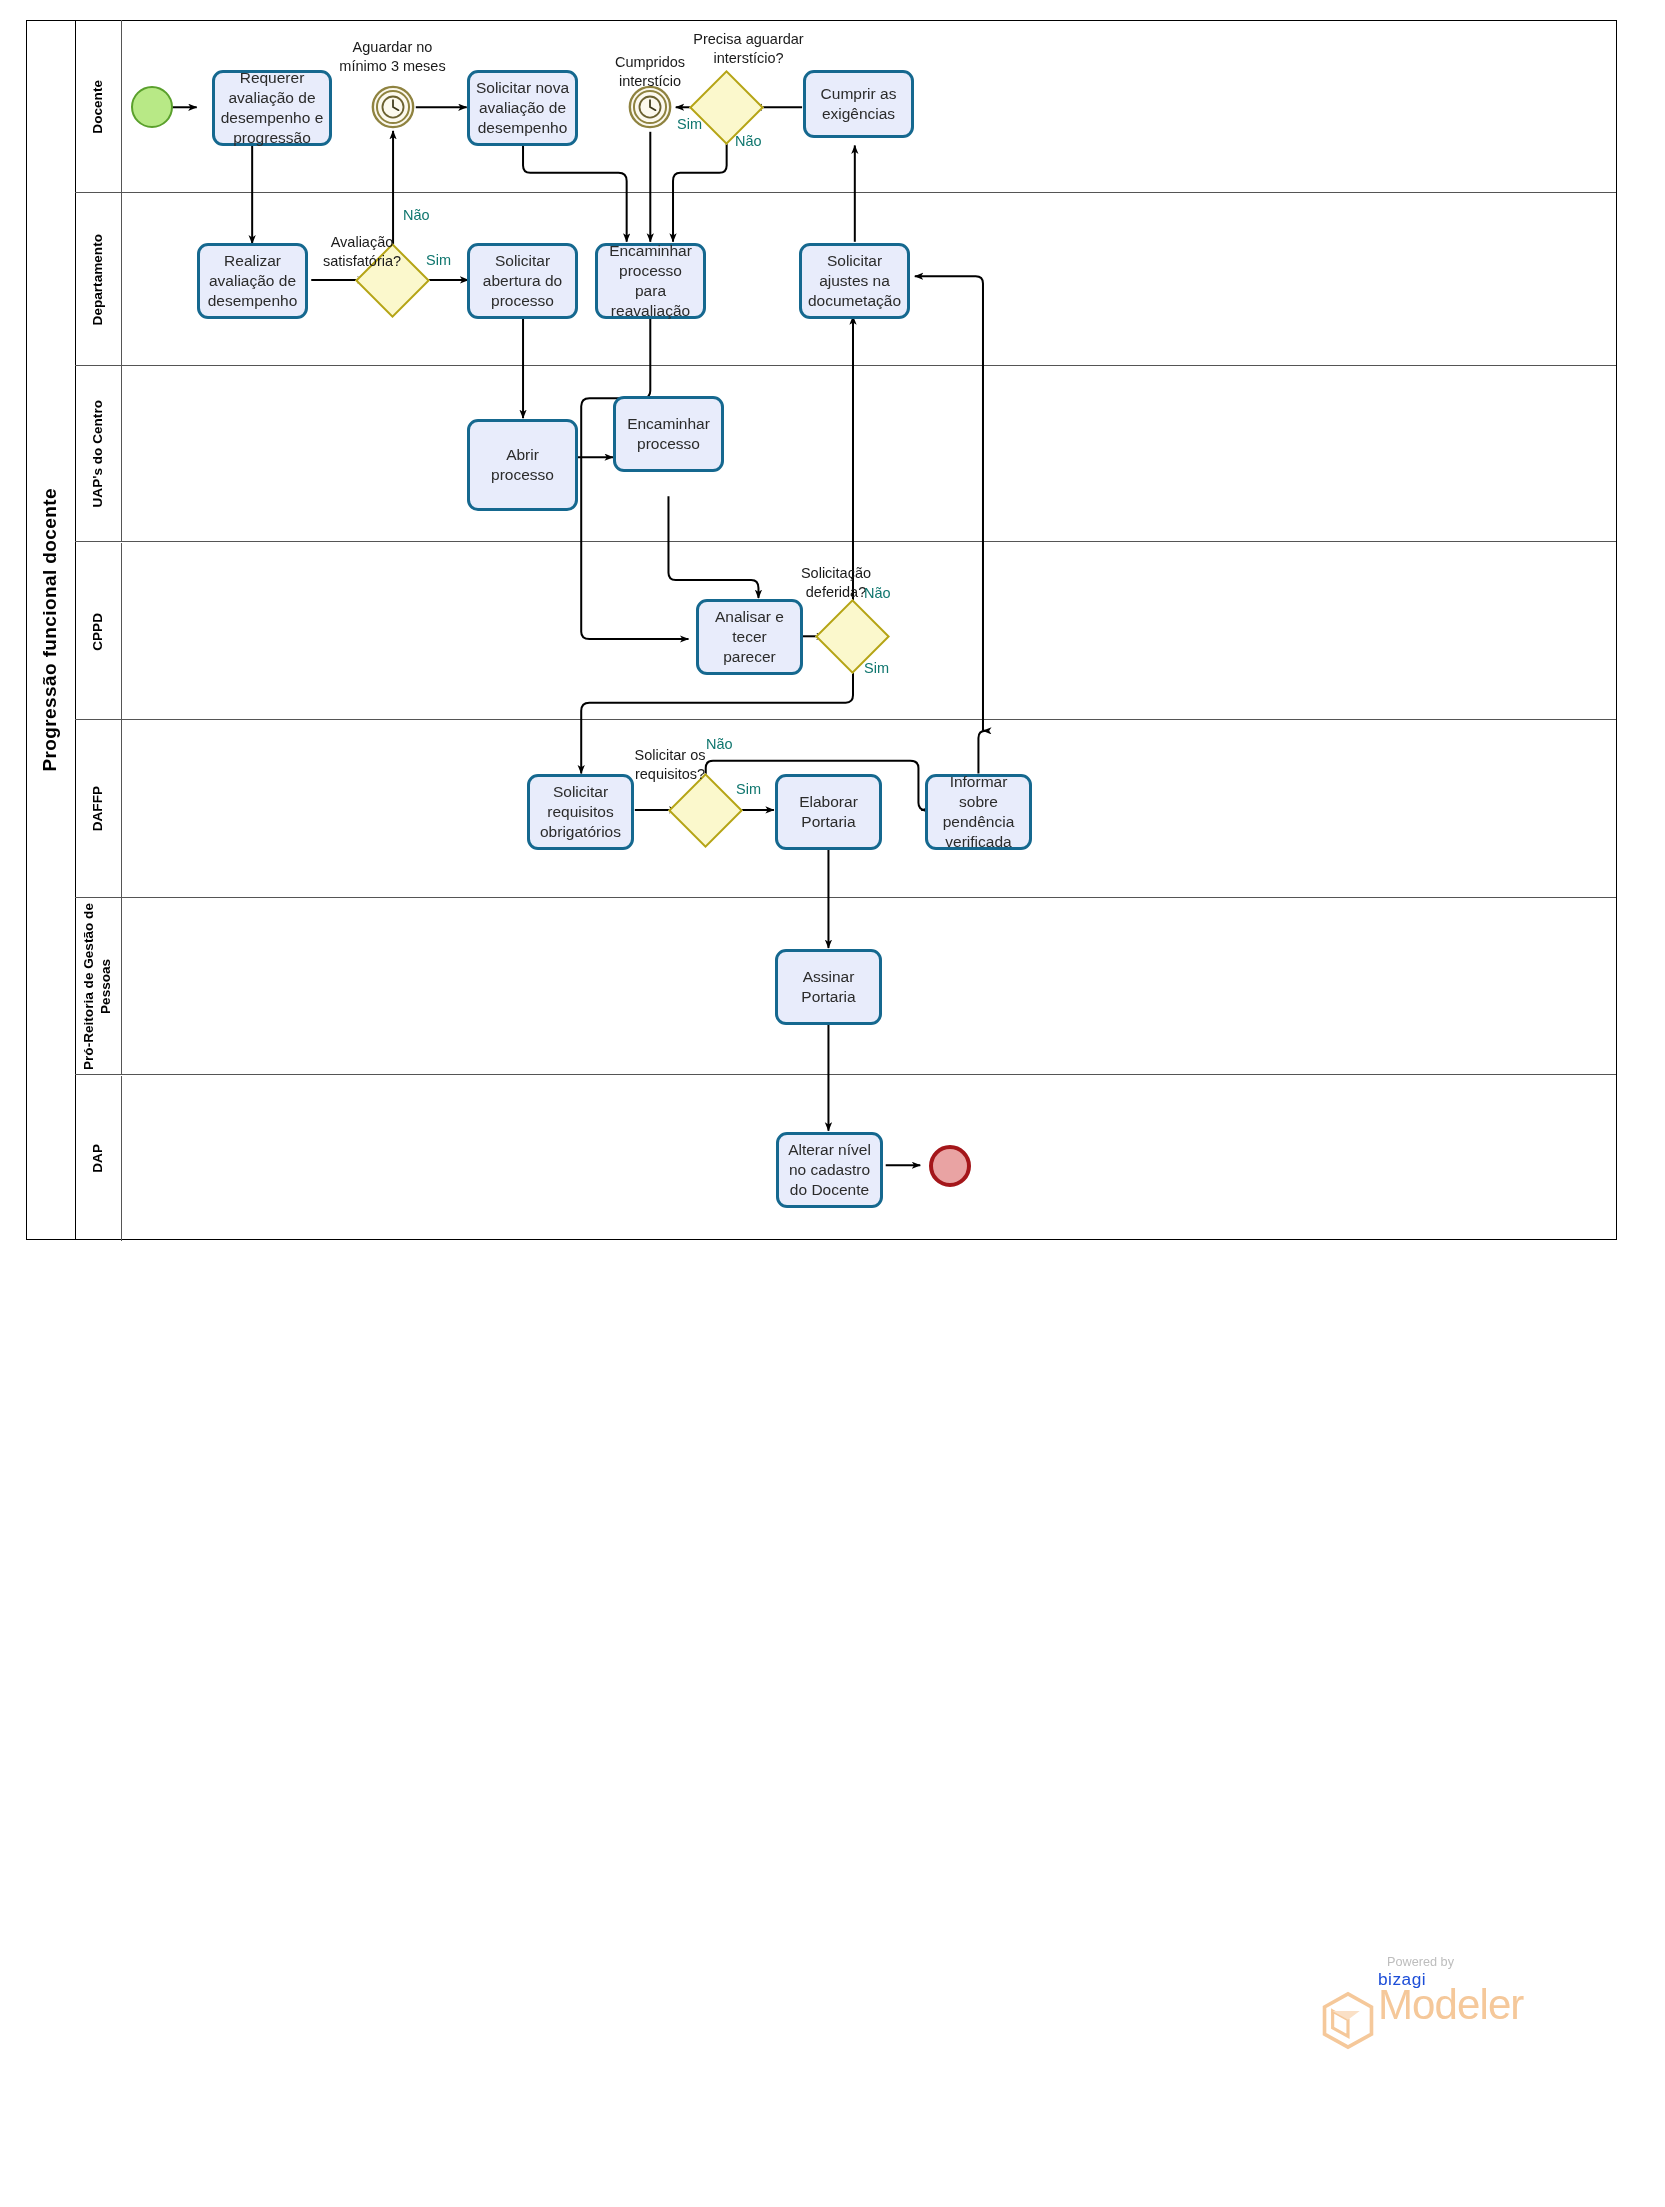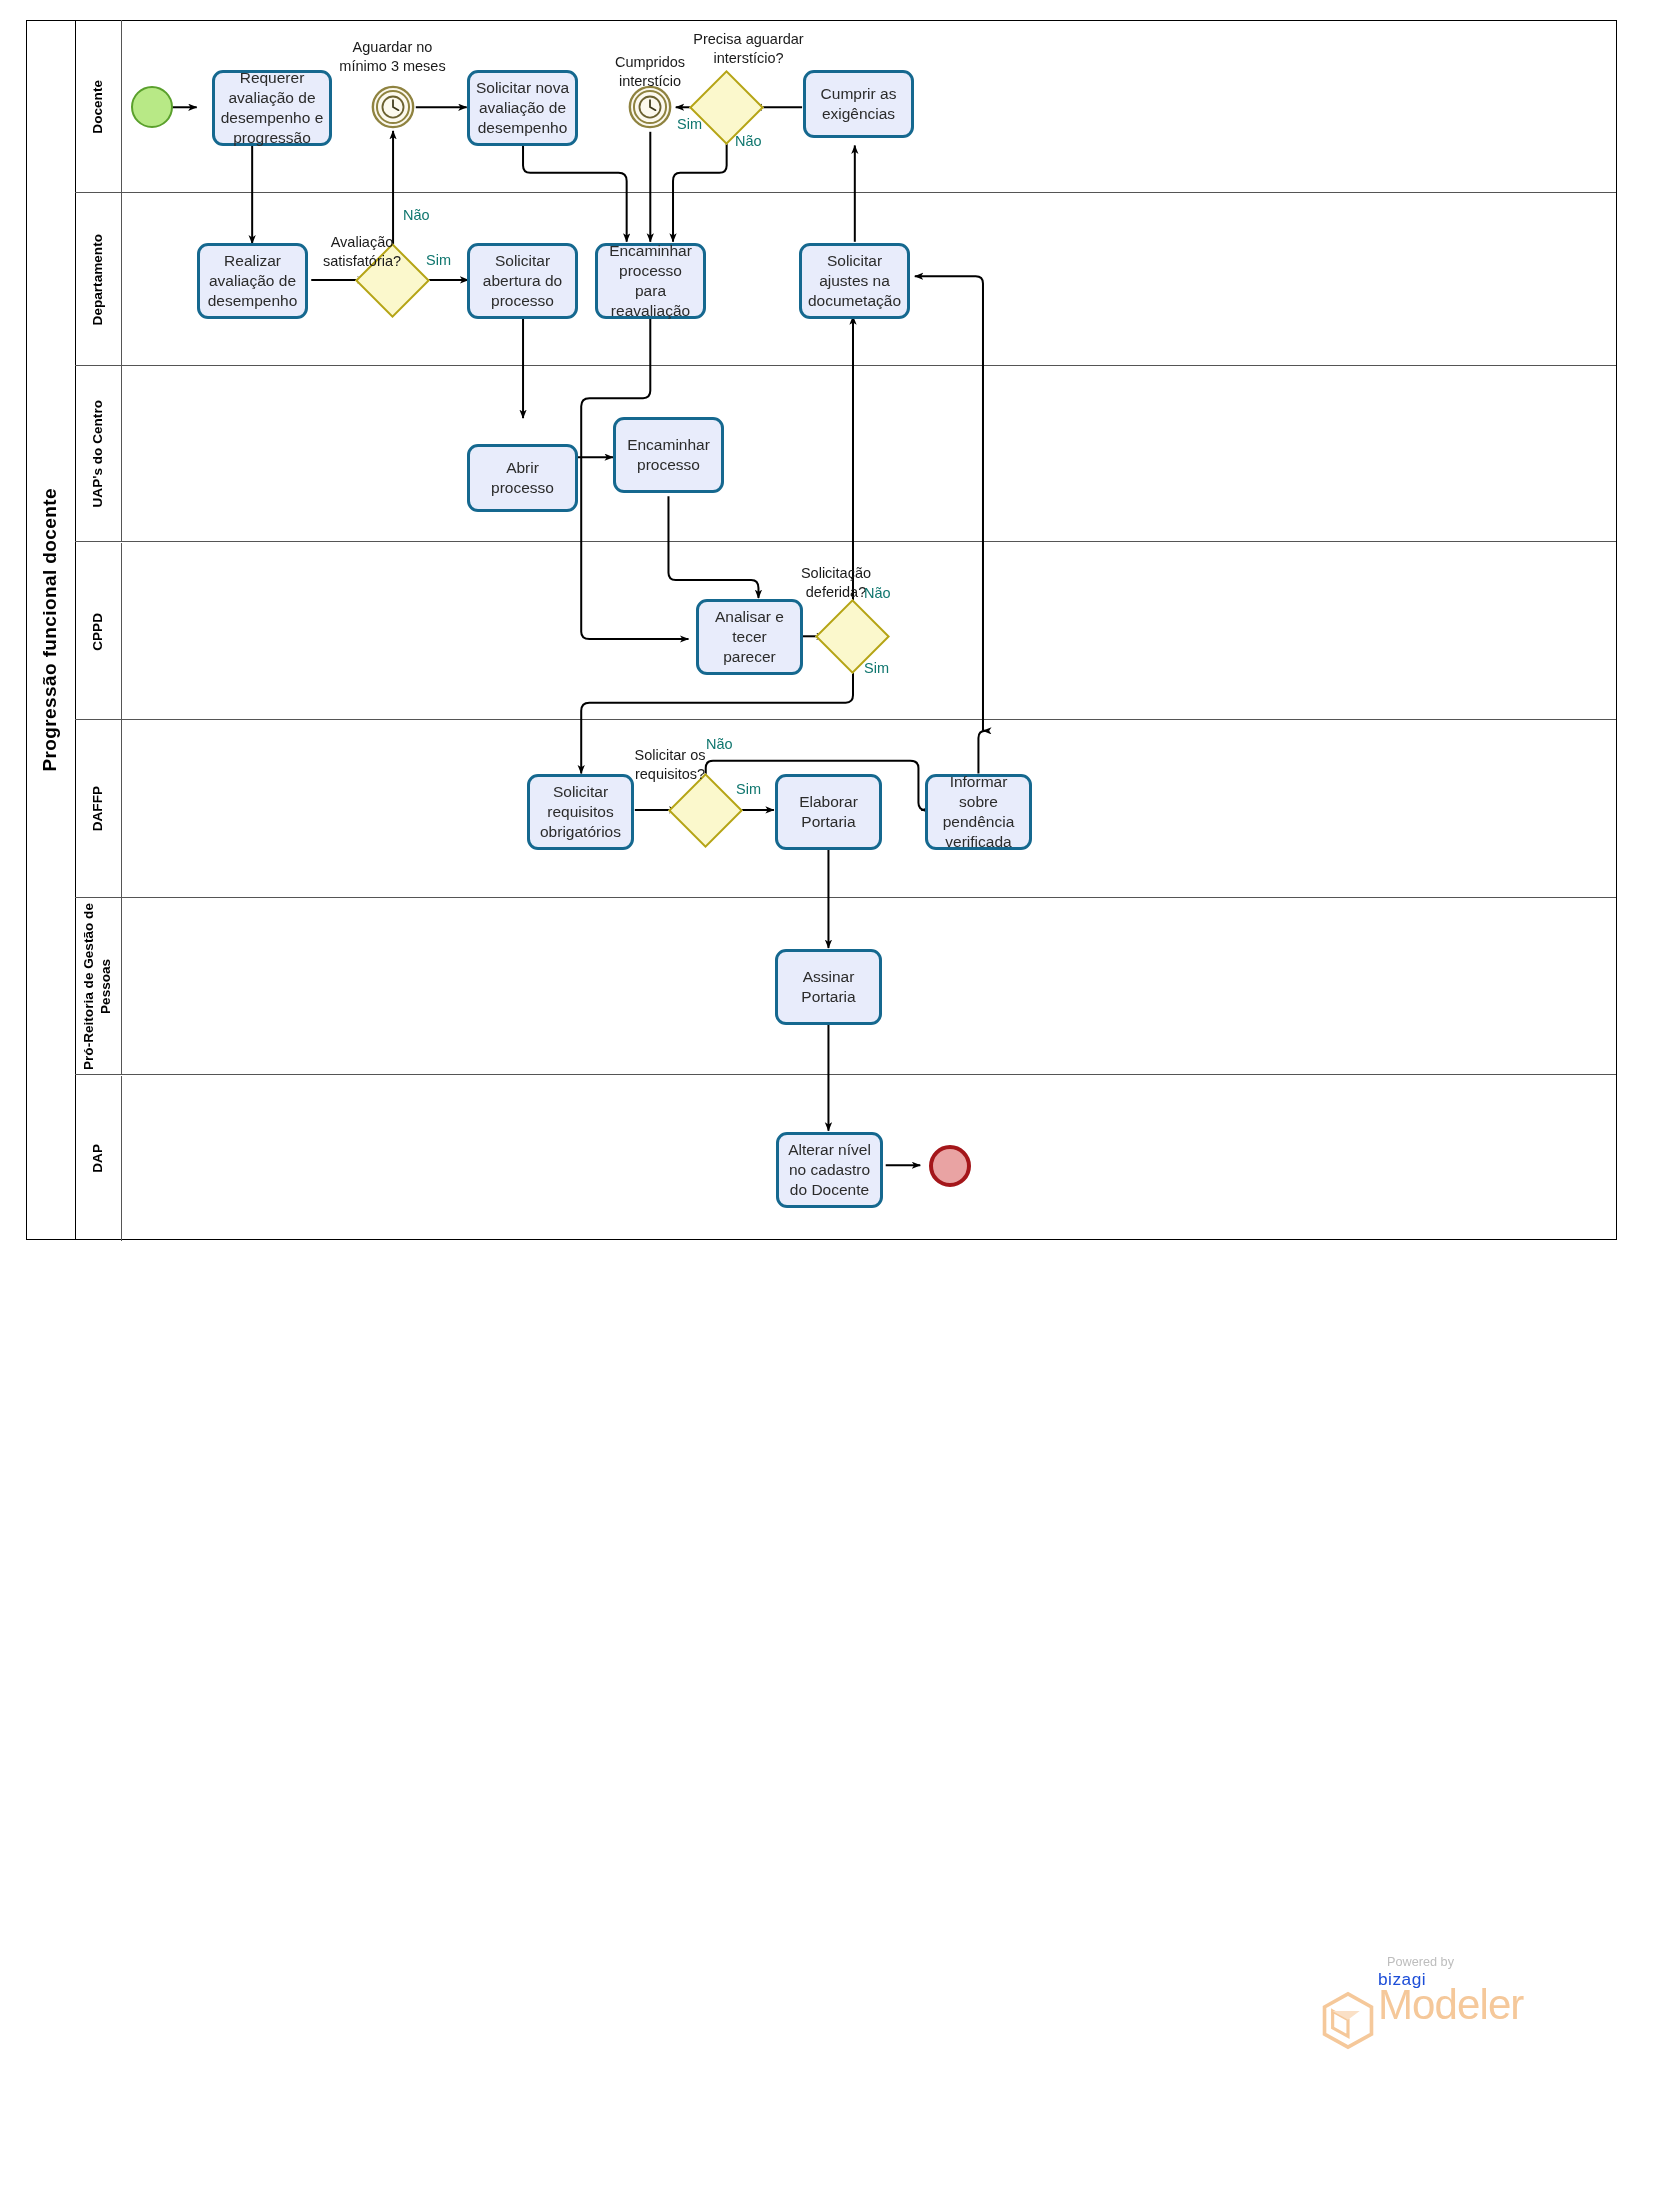--- a/index.html
+++ b/index.html
@@ -322,23 +322,23 @@
   <div class="task" style="left:803px; top:70px; width:111px; height:68px;">Cumprir as exigências</div>
 
   <div class="task" style="left:197px; top:243px; width:111px; height:76px;">Realizar avaliação de desempenho</div>
 
   <div class="task" style="left:467px; top:243px; width:111px; height:76px;">Solicitar abertura do processo</div>
 
   <div class="task" style="left:595px; top:243px; width:111px; height:76px;">Encaminhar processo para reavaliação</div>
 
   <div class="task" style="left:799px; top:243px; width:111px; height:76px;">Solicitar ajustes na documetação</div>
 
-  <div class="task" style="left:467px; top:444px; width:111px; height:68px;">Abrir processo</div>
-
-  <div class="task" style="left:613px; top:417px; width:111px; height:76px;">Encaminhar processo</div>
+  <div class="task" style="left:467px; top:419px; width:111px; height:92px;">Abrir processo</div>
+
+  <div class="task" style="left:613px; top:396px; width:111px; height:76px;">Encaminhar processo</div>
 
   <div class="task" style="left:696px; top:599px; width:107px; height:76px;">Analisar e tecer parecer</div>
 
   <div class="task" style="left:527px; top:774px; width:107px; height:76px;">Solicitar requisitos obrigatórios</div>
 
   <div class="task" style="left:775px; top:774px; width:107px; height:76px;">Elaborar Portaria</div>
 
   <div class="task" style="left:925px; top:774px; width:107px; height:76px;">Informar sobre pendência verificada</div>
 
   <div class="task" style="left:775px; top:949px; width:107px; height:76px;">Assinar Portaria</div>

